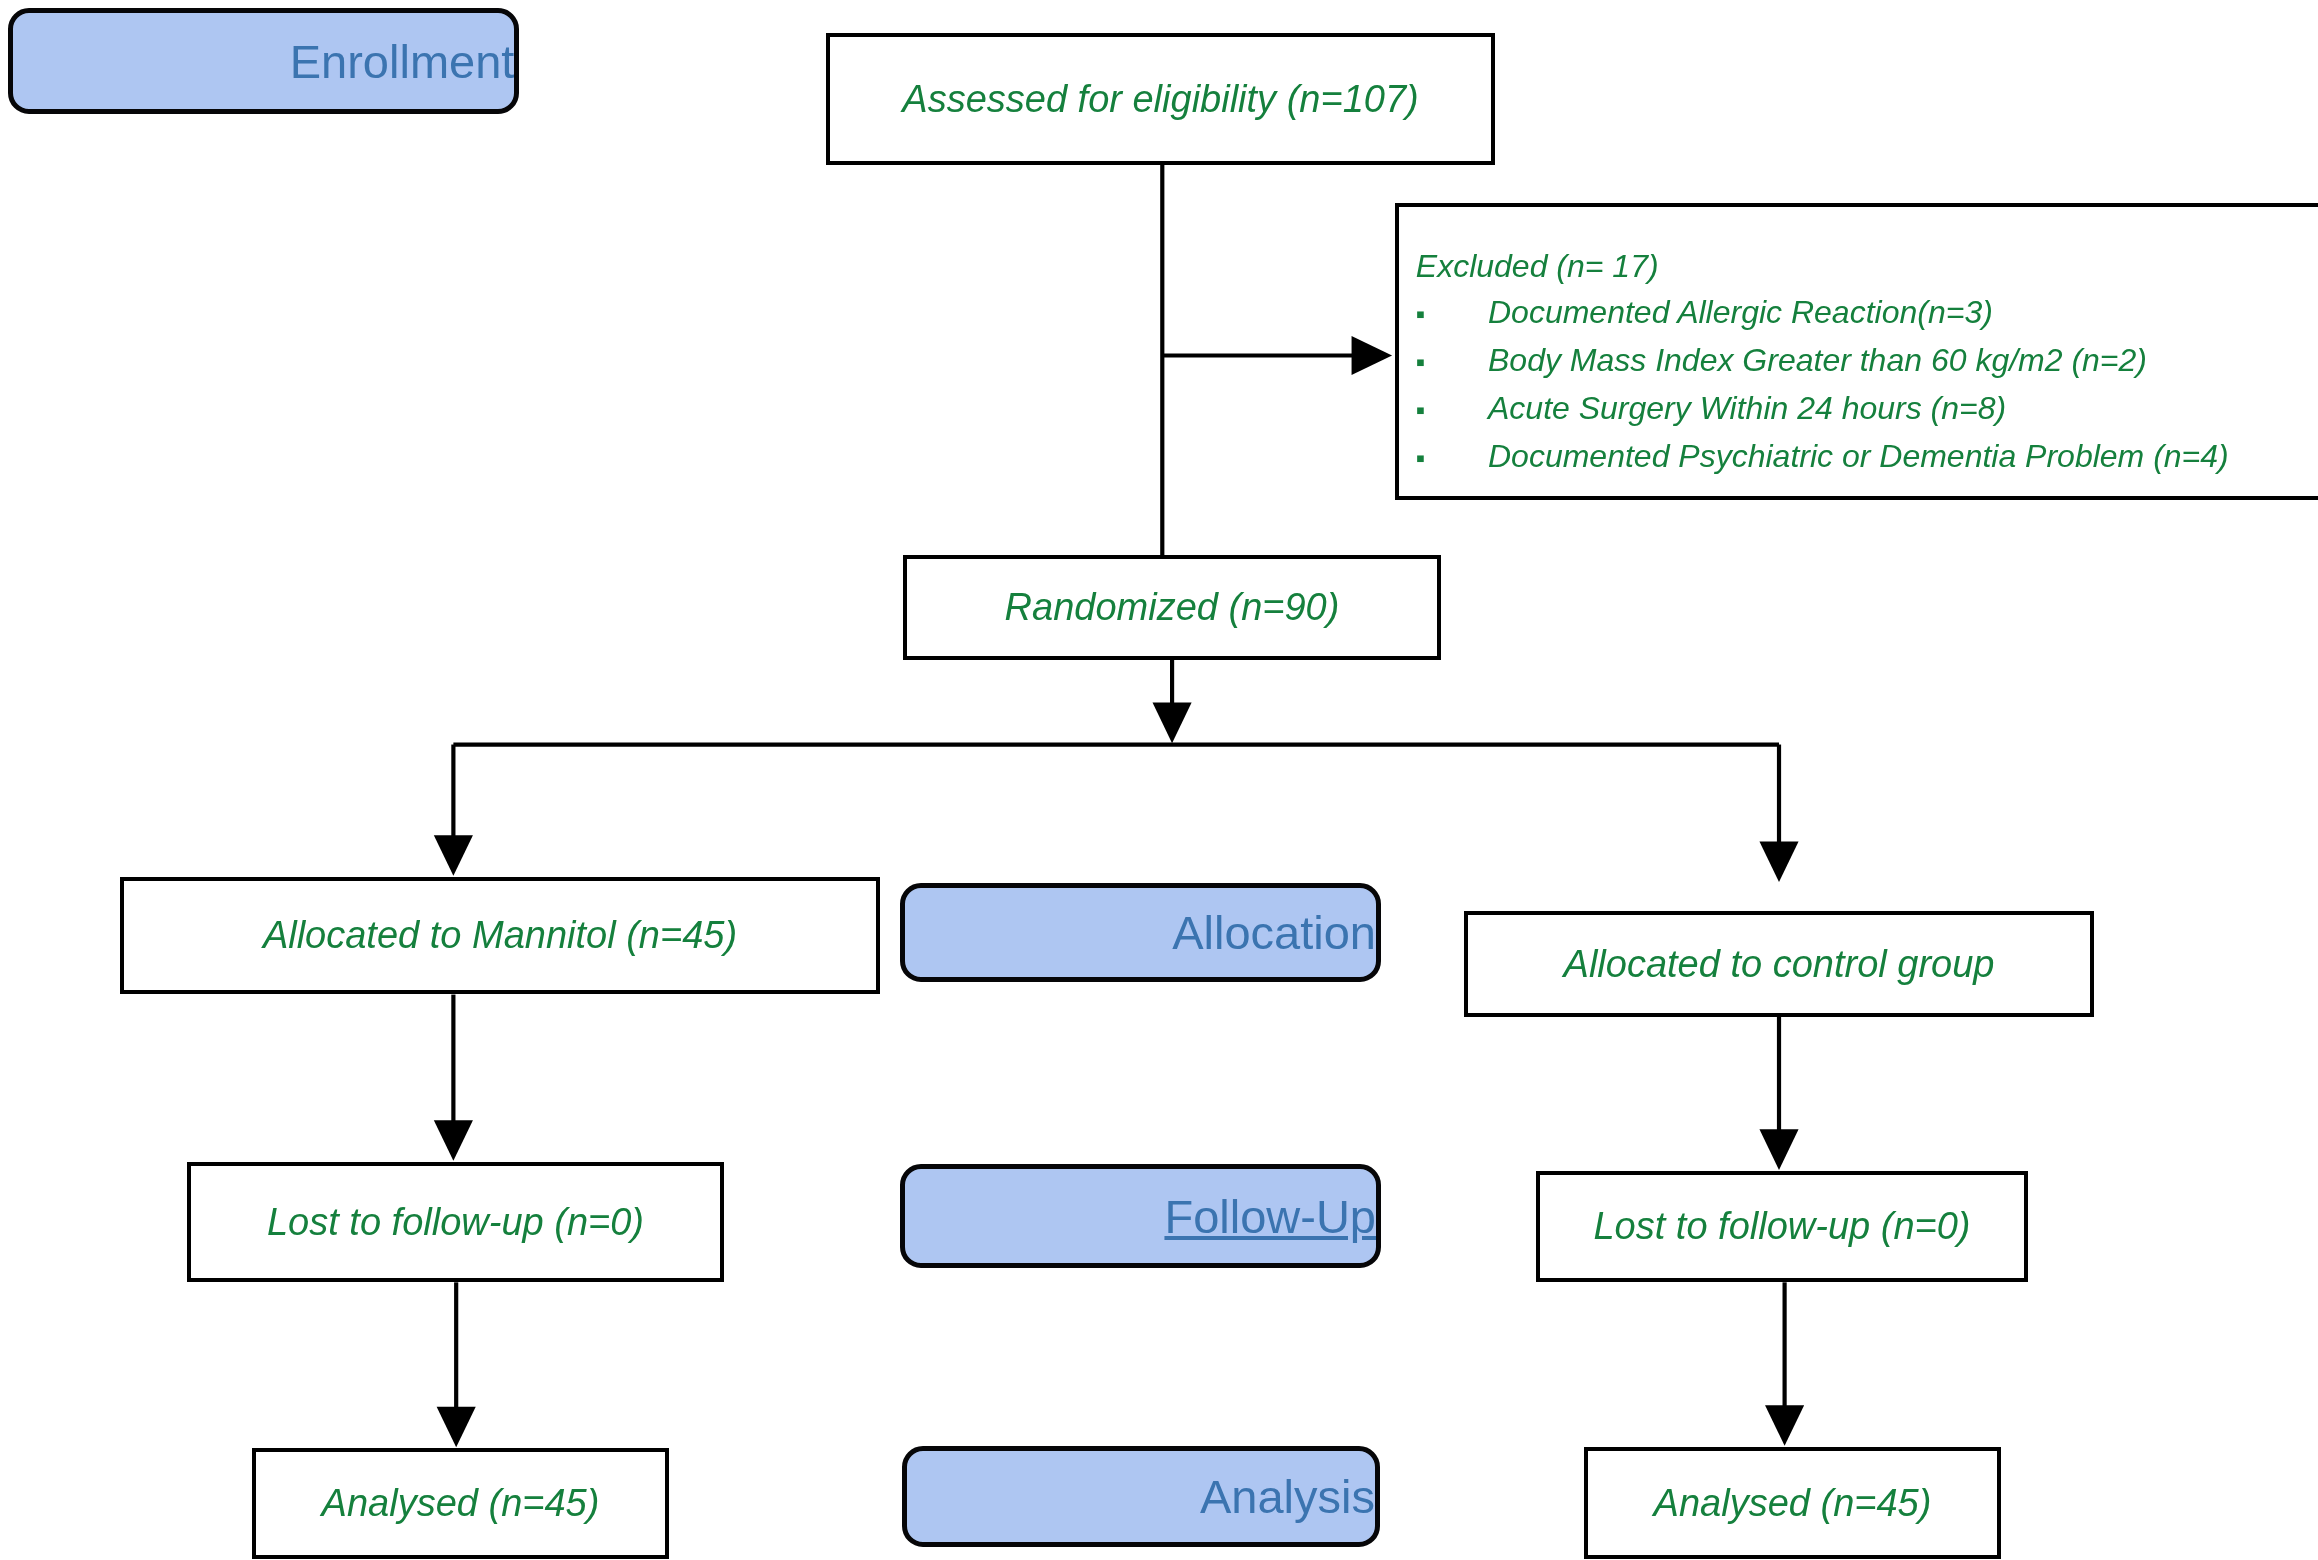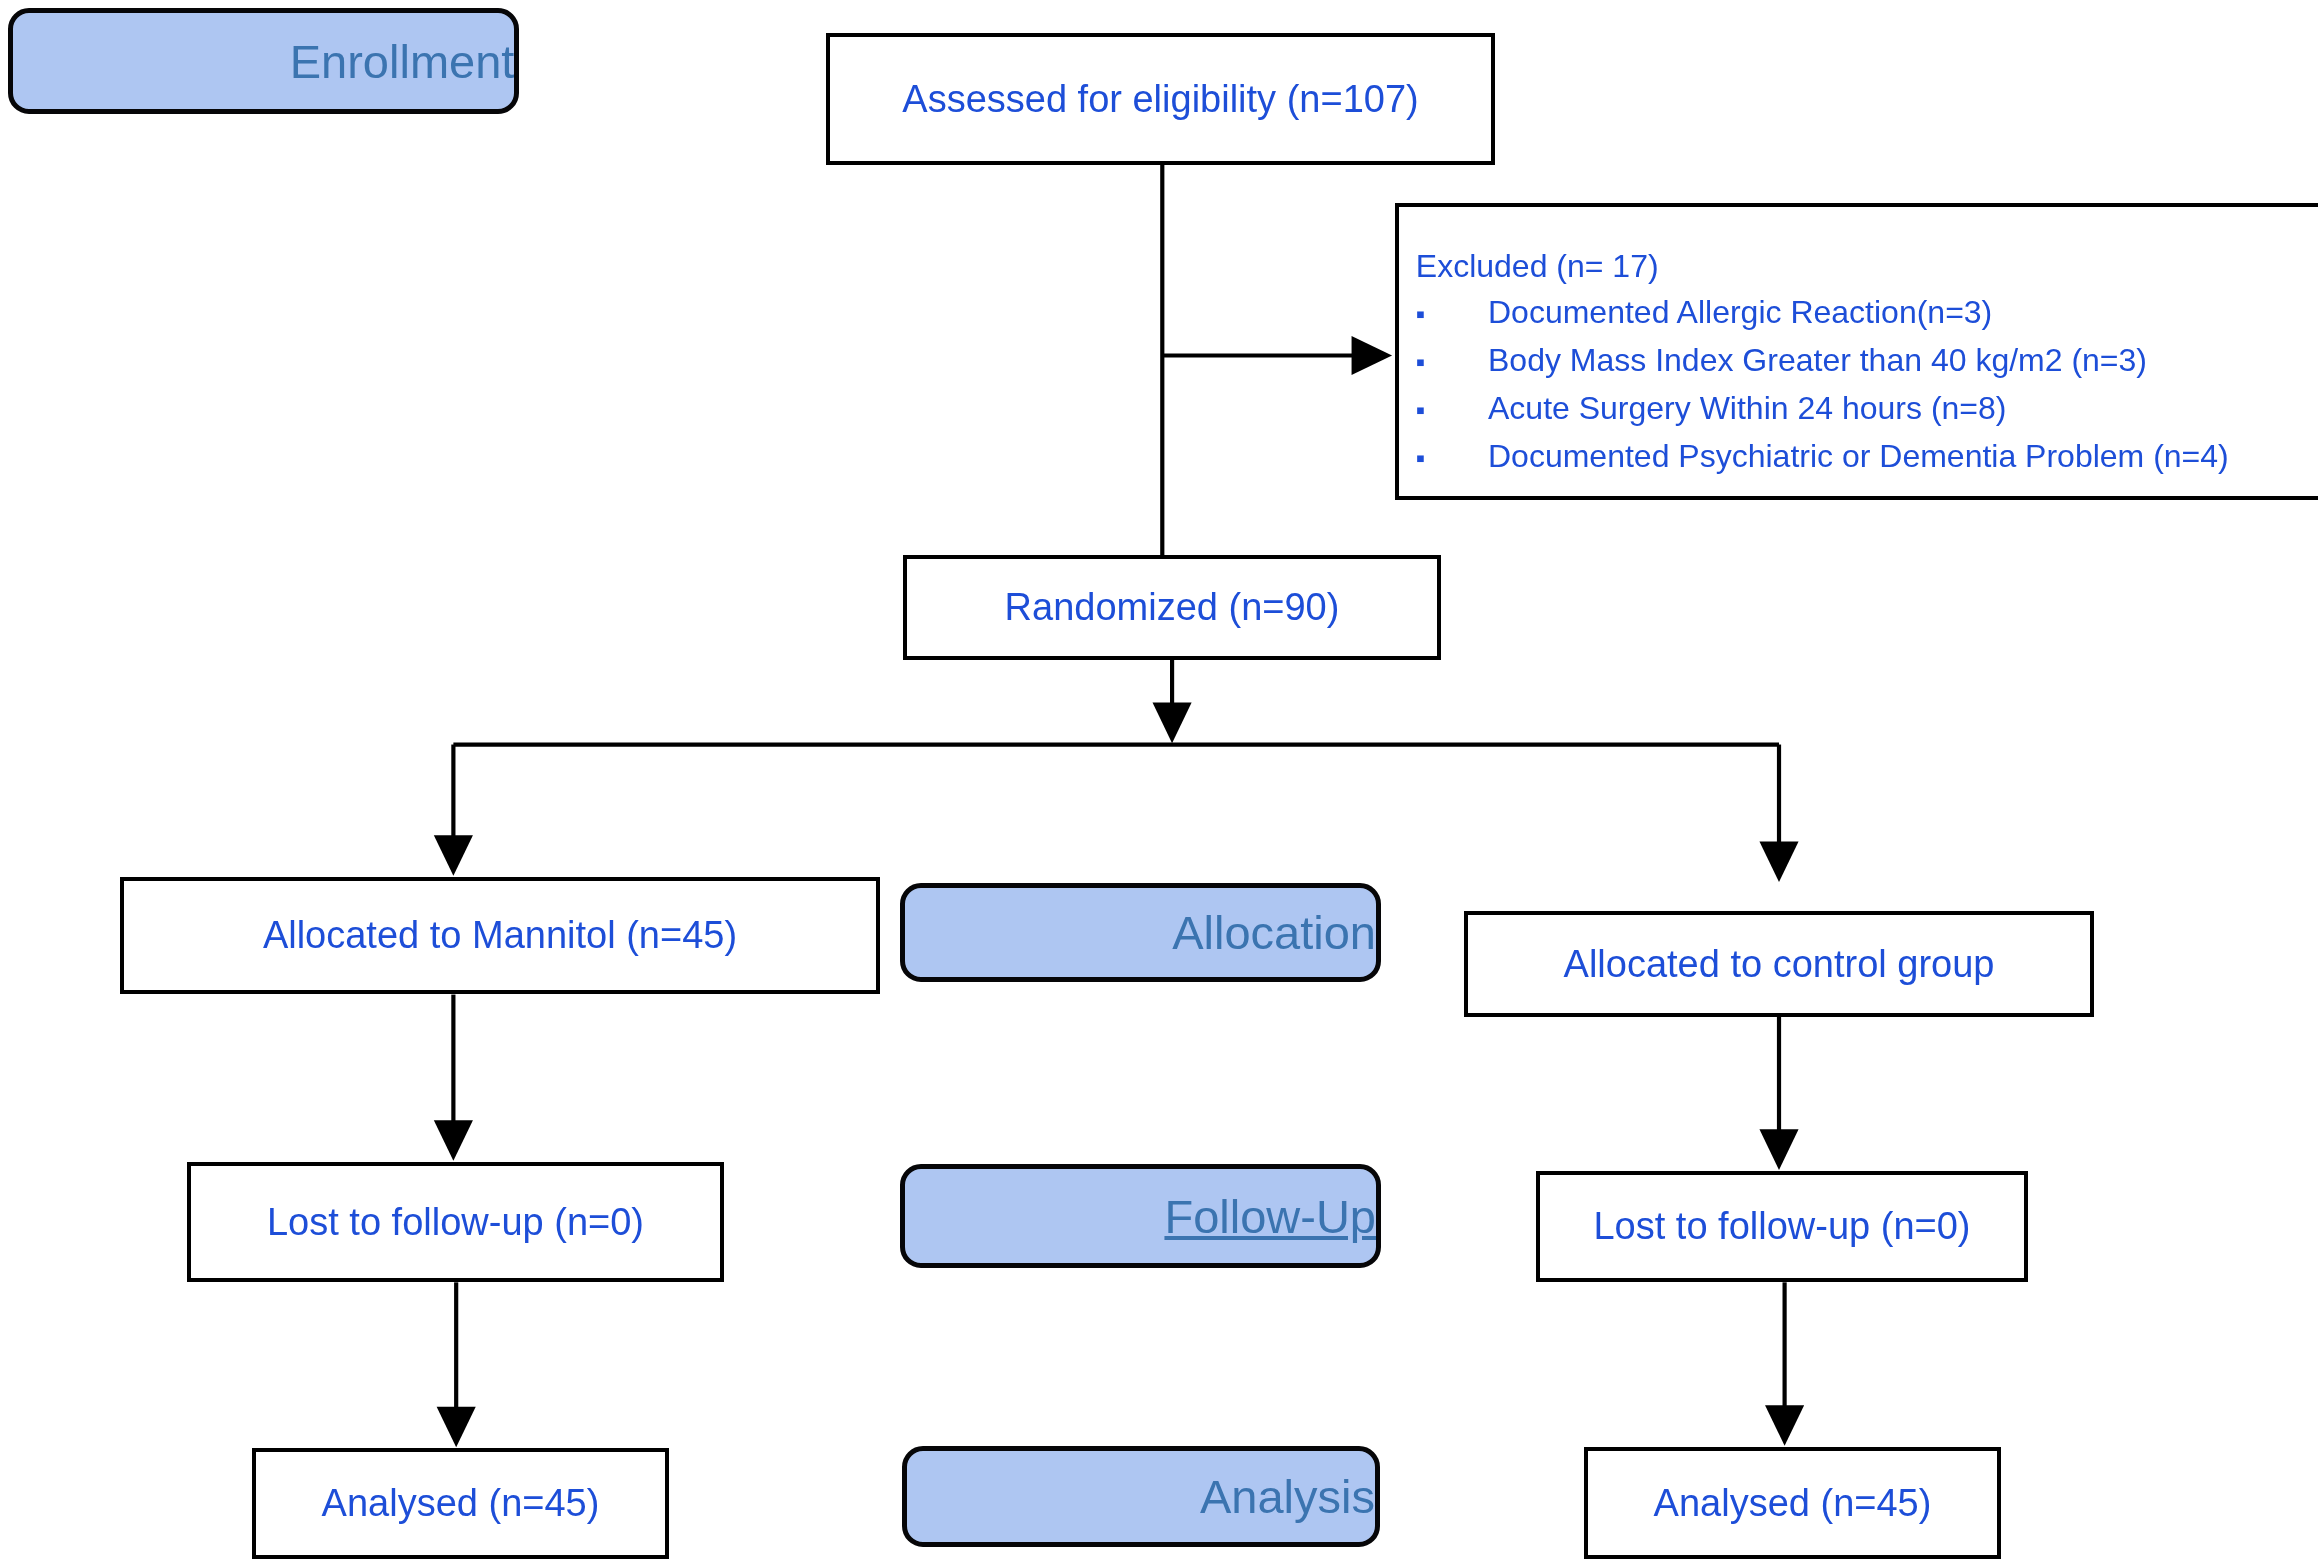--- a/index.html
+++ b/index.html
@@ -25,23 +25,24 @@
     position: absolute; left: 0; top: 0;
     width: 2319px; height: 1561px;
   }
   .connectors line { stroke: var(--line); stroke-width: 6; }
   .connectors polygon { fill: var(--line); }
   .box {
     position: absolute;
     background: var(--box-bg);
     border: 4.2px solid var(--line);
     display: flex; align-items: center; justify-content: center;
-    font-size: 38px; color: #1d4ed8;
+    font-size: 38px; color: #15803d;
     text-align: center;
     white-space: nowrap;
+    font-style: italic;
   }
   .stage {
     position: absolute;
     background: var(--stage-fill);
     border: 5.6px solid #060608;
     border-radius: 21px;
     display: flex; align-items: center; justify-content: flex-end;
     font-size: 47px;
     color: var(--stage-text);
     white-space: nowrap;
@@ -121,21 +122,21 @@
   </div>
 
   <div class="box excluded" style="left:1395px; top:203px; width:971px; height:297px;">
     <div class="ex-title">Excluded (n= 17)</div>
     <div class="ex-row">
       <span class="bullet">▪</span>
       <span>Documented Allergic Reaction(n=3)</span>
     </div>
     <div class="ex-row">
       <span class="bullet">▪</span>
-      <span>Body Mass Index Greater than 40 kg/m2 (n=3)</span>
+      <span>Body Mass Index Greater than 60 kg/m2 (n=2)</span>
     </div>
     <div class="ex-row">
       <span class="bullet">▪</span>
       <span>Acute Surgery Within 24 hours (n=8)</span>
     </div>
     <div class="ex-row">
       <span class="bullet">▪</span>
       <span>Documented Psychiatric or Dementia Problem (n=4)</span>
     </div>
   </div>

